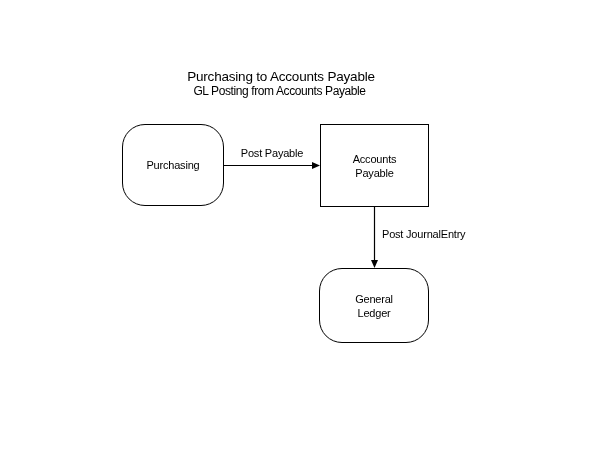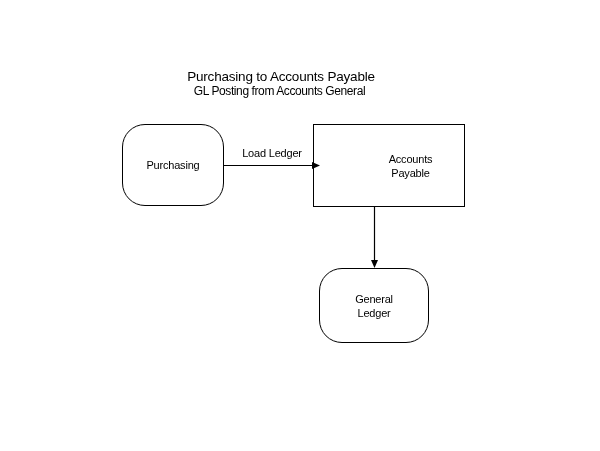--- a/index.html
+++ b/index.html
@@ -48,21 +48,21 @@
     text-align: center;
     font-size: 11px;
     line-height: 14px;
     letter-spacing: -0.2px;
   }
   .node .node-label {
     display: inline-block;
     max-width: 62px;       
   }
   .node-purchasing { left: 122px; top: 124px; width: 100px; height: 80px; border-radius: 23px; }
-  .node-accounts-payable { left: 313px; top: 124px; width: 107px; height: 81px; padding-left: 43px; }
+  .node-accounts-payable { left: 320px; top: 124px; width: 107px; height: 81px; }
   .node-general-ledger { left: 319px; top: 268px; width: 108px; height: 73px; border-radius: 23px; }
 
   .connector-layer {
     position: absolute;
     left: 0;
     top: 0;
     width: 600px;
     height: 451px;
     pointer-events: none;
   }
@@ -86,21 +86,21 @@
     text-align: left;
   }
 </style>
 </head>
 <body>
 
 <div class="canvas">
 
   <div class="title">Purchasing to Accounts Payable</div>
 
-  <div class="subtitle">GL Posting from Accounts General</div>
+  <div class="subtitle">GL Posting from Accounts Payable</div>
 
   <div class="node node-purchasing">
     <span class="node-label">Purchasing</span>
   </div>
 
   <div class="node node-accounts-payable">
     <span class="node-label">Accounts Payable</span>
   </div>
 
   <div class="node node-general-ledger">
@@ -109,16 +109,17 @@
 
   <svg class="connector-layer" width="600" height="451" viewBox="0 0 600 451" xmlns="http://www.w3.org/2000/svg">
 
     <line x1="224" y1="165.5" x2="313" y2="165.5" stroke="#000000" stroke-width="1.2"></line>
     <polygon points="320,165.5 312,162 312,169" fill="#000000"></polygon>
 
     <line x1="374.5" y1="206" x2="374.5" y2="261" stroke="#000000" stroke-width="1.2"></line>
     <polygon points="374.5,268 371,260 378,260" fill="#000000"></polygon>
   </svg>
 
-  <div class="edge-label edge-label-load-payable">Load Ledger</div>
+  <div class="edge-label edge-label-load-payable">Post Payable</div>
 
+  <div class="edge-label edge-label-post-journalentry">Post JournalEntry</div>
 
 </div>
 
 </body></html>

